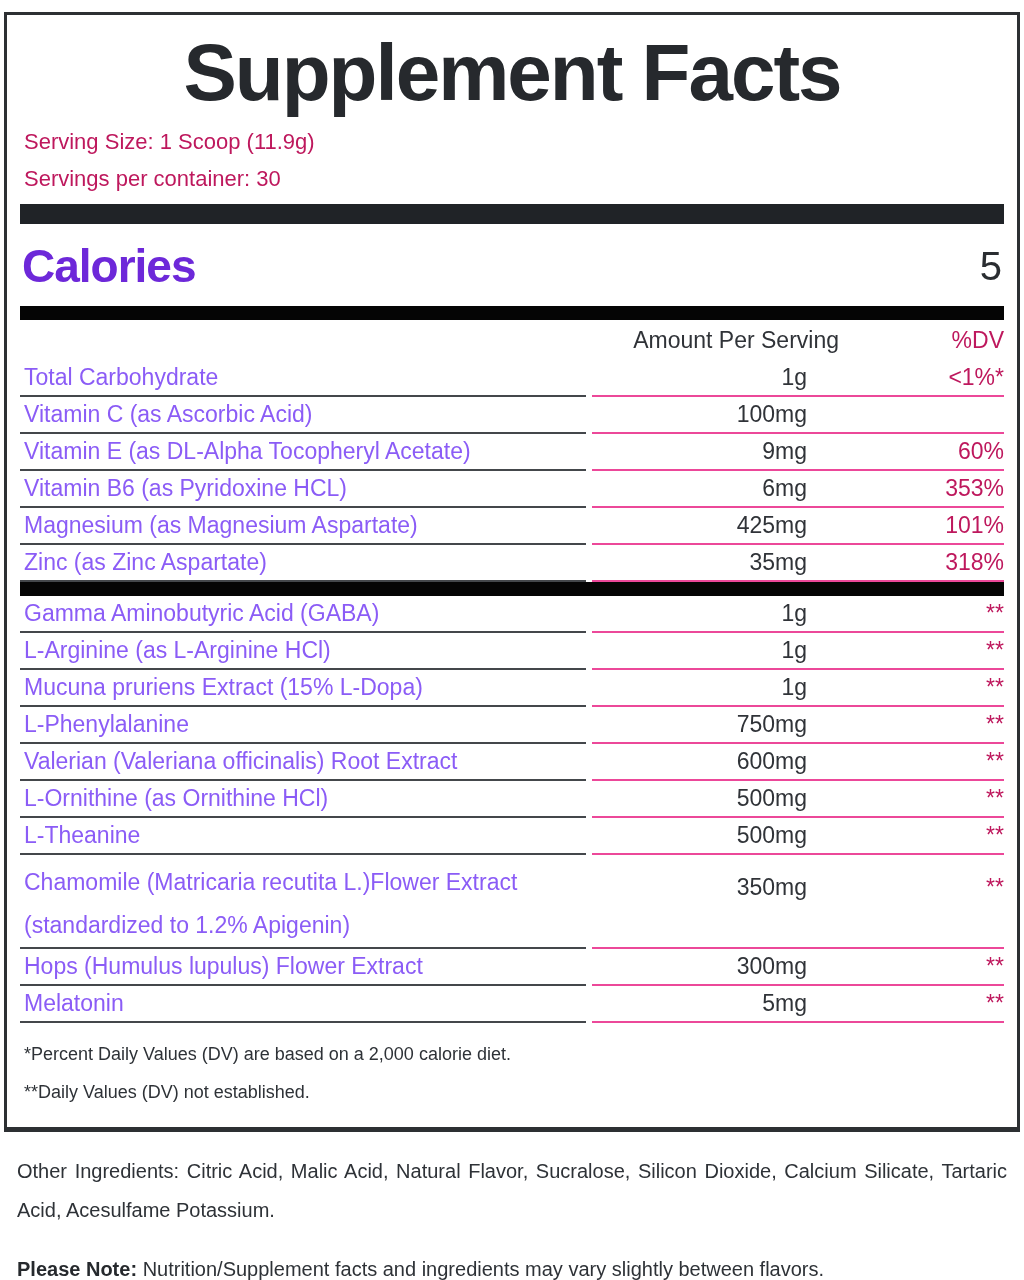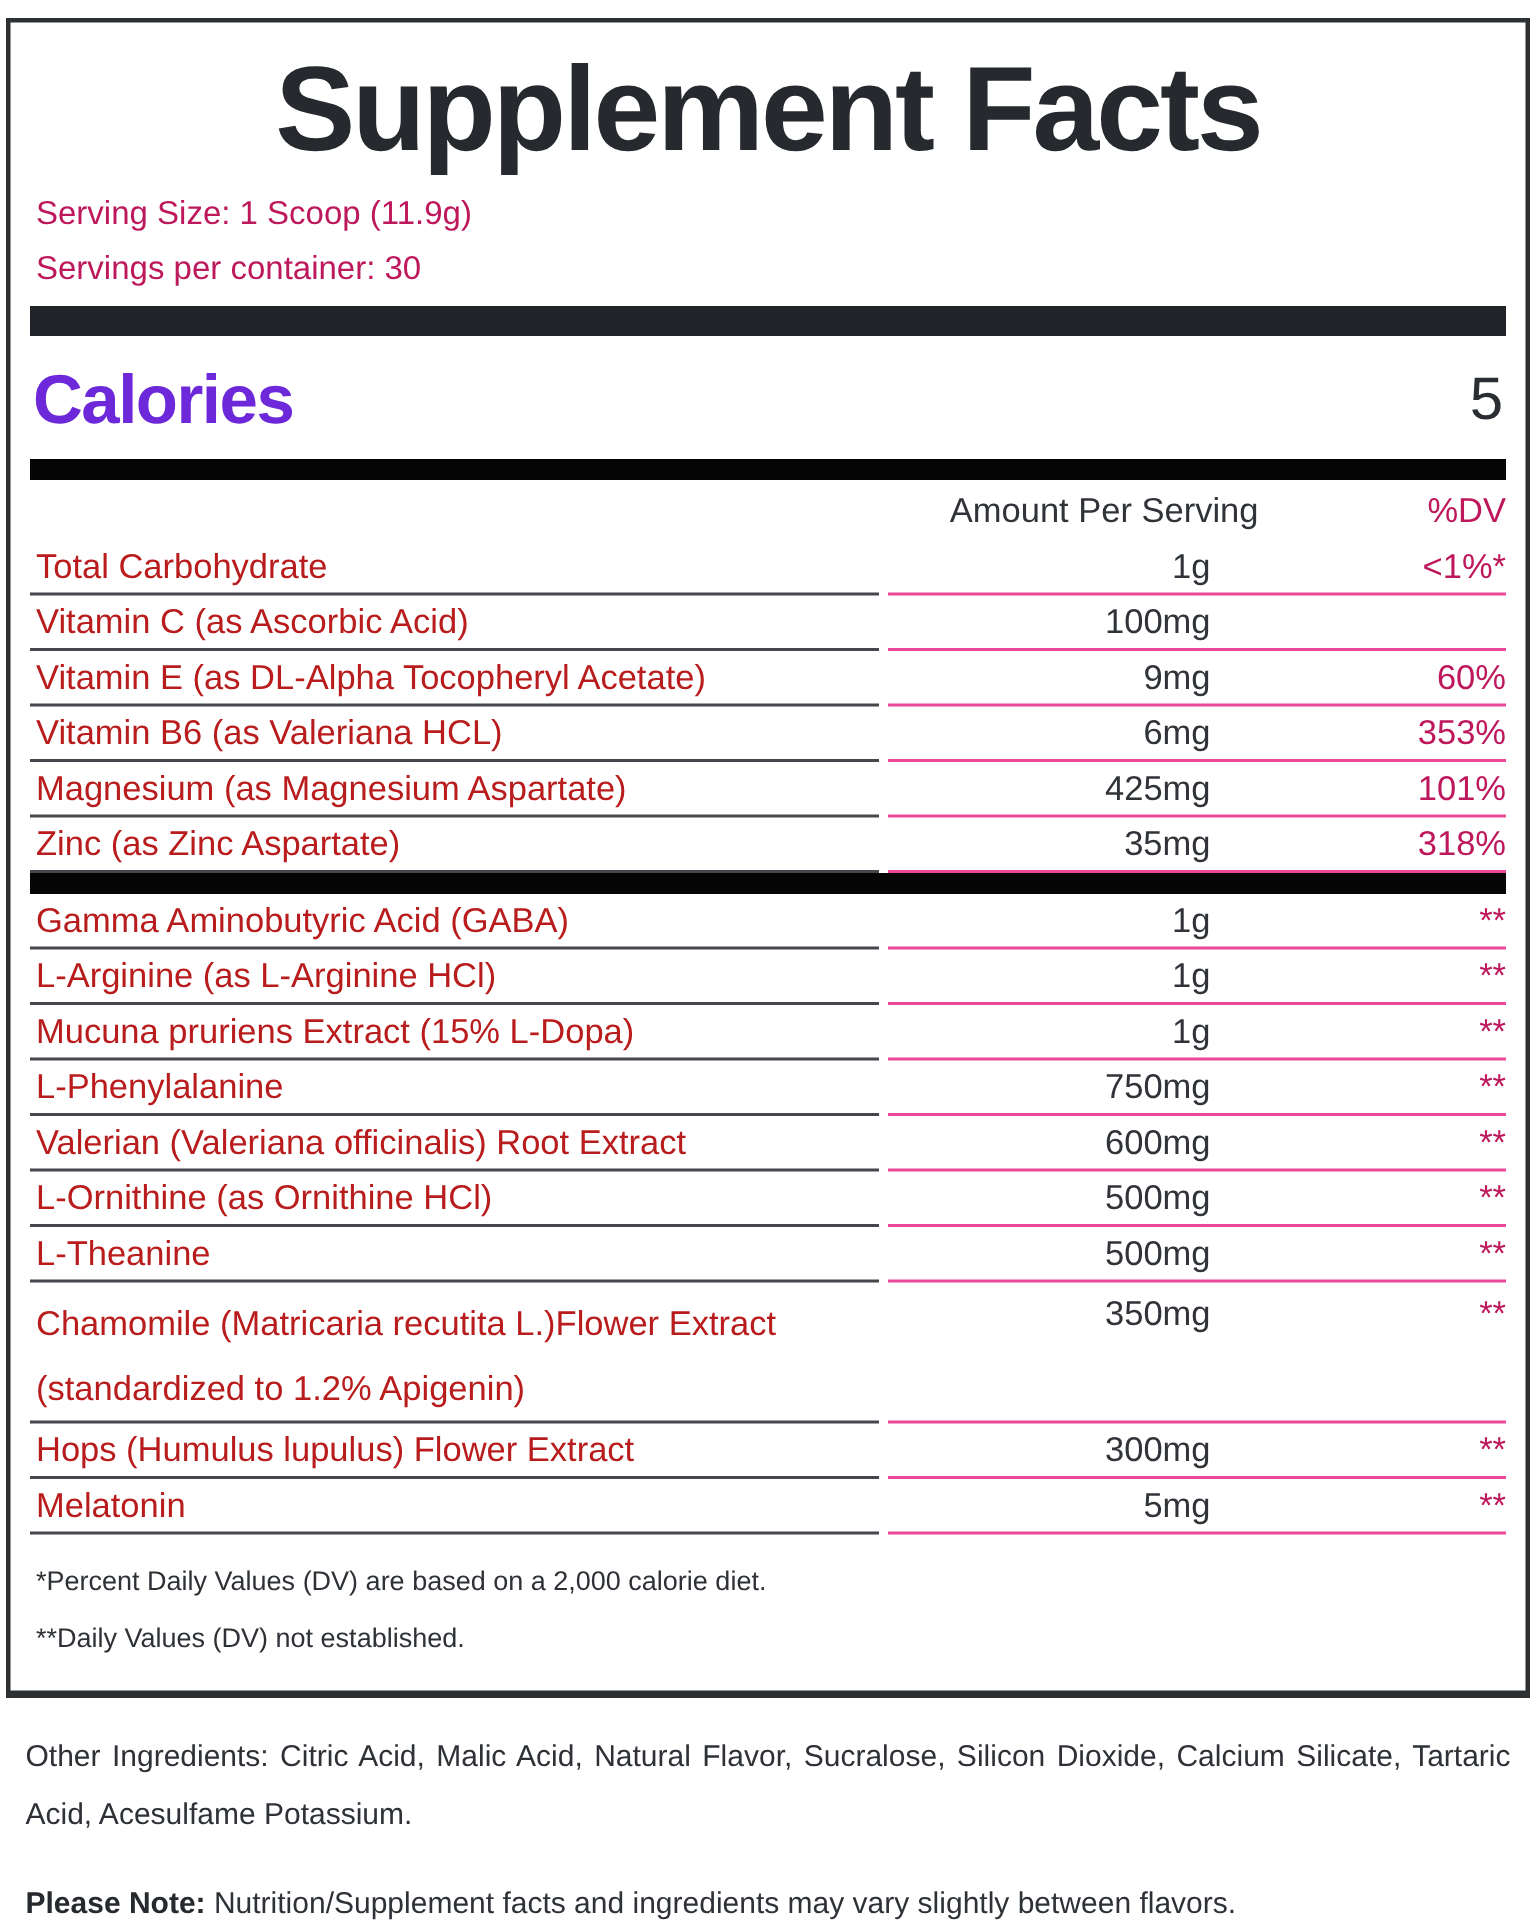--- a/index.html
+++ b/index.html
@@ -71,21 +71,21 @@
     display: flex;
     column-gap: 6px;
     min-height: 37px;
   }
   .c-name {
     flex: 1;
     display: flex;
     align-items: center;
     border-bottom: 2px solid #44474b;
     font-size: 23px;
-    color: #b91c1c;
+    color: #8b5cf6;
     padding-left: 4px;
   }
   .c-right {
     width: 412px;
     display: flex;
     border-bottom: 2px solid #ec4899;
   }
   .c-amt {
     width: 247px;
     display: flex;
@@ -112,21 +112,21 @@
   
   .t-row.two-line { min-height: 74px; }
   .t-row.two-line .c-name {
     display: block;
     padding-top: 6px;
     line-height: 43px;
   }
   .t-row.two-line .c-amt,
   .t-row.two-line .c-dv {
     align-items: flex-start;
-    padding-top: 7px;
+    padding-top: 19px;
   }
 
   .footnotes {
     padding: 12px 4px 2px 4px;
   }
   .footnote-line {
     font-size: 18px;
     color: #2e3237;
     line-height: 38px;
   }
@@ -188,21 +188,21 @@
 
   <div class="t-row">
     <div class="c-name">Vitamin E (as DL-Alpha Tocopheryl Acetate)</div>
     <div class="c-right">
       <div class="c-amt">9mg</div>
       <div class="c-dv">60%</div>
     </div>
   </div>
 
   <div class="t-row">
-    <div class="c-name">Vitamin B6 (as Valeriana HCL)</div>
+    <div class="c-name">Vitamin B6 (as Pyridoxine HCL)</div>
     <div class="c-right">
       <div class="c-amt">6mg</div>
       <div class="c-dv">353%</div>
     </div>
   </div>
 
   <div class="t-row">
     <div class="c-name">Magnesium (as Magnesium Aspartate)</div>
     <div class="c-right">
       <div class="c-amt">425mg</div>

